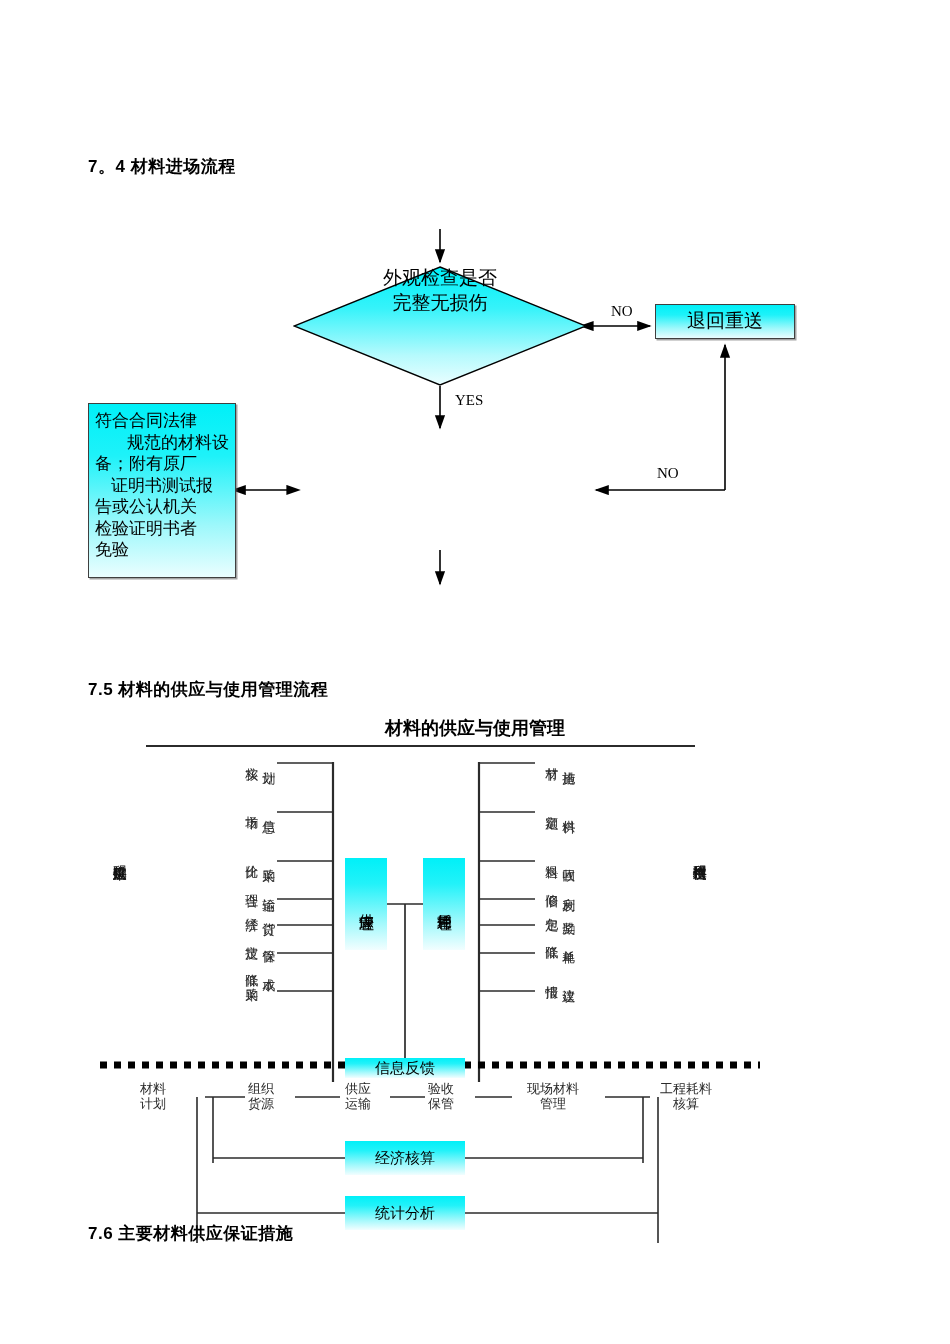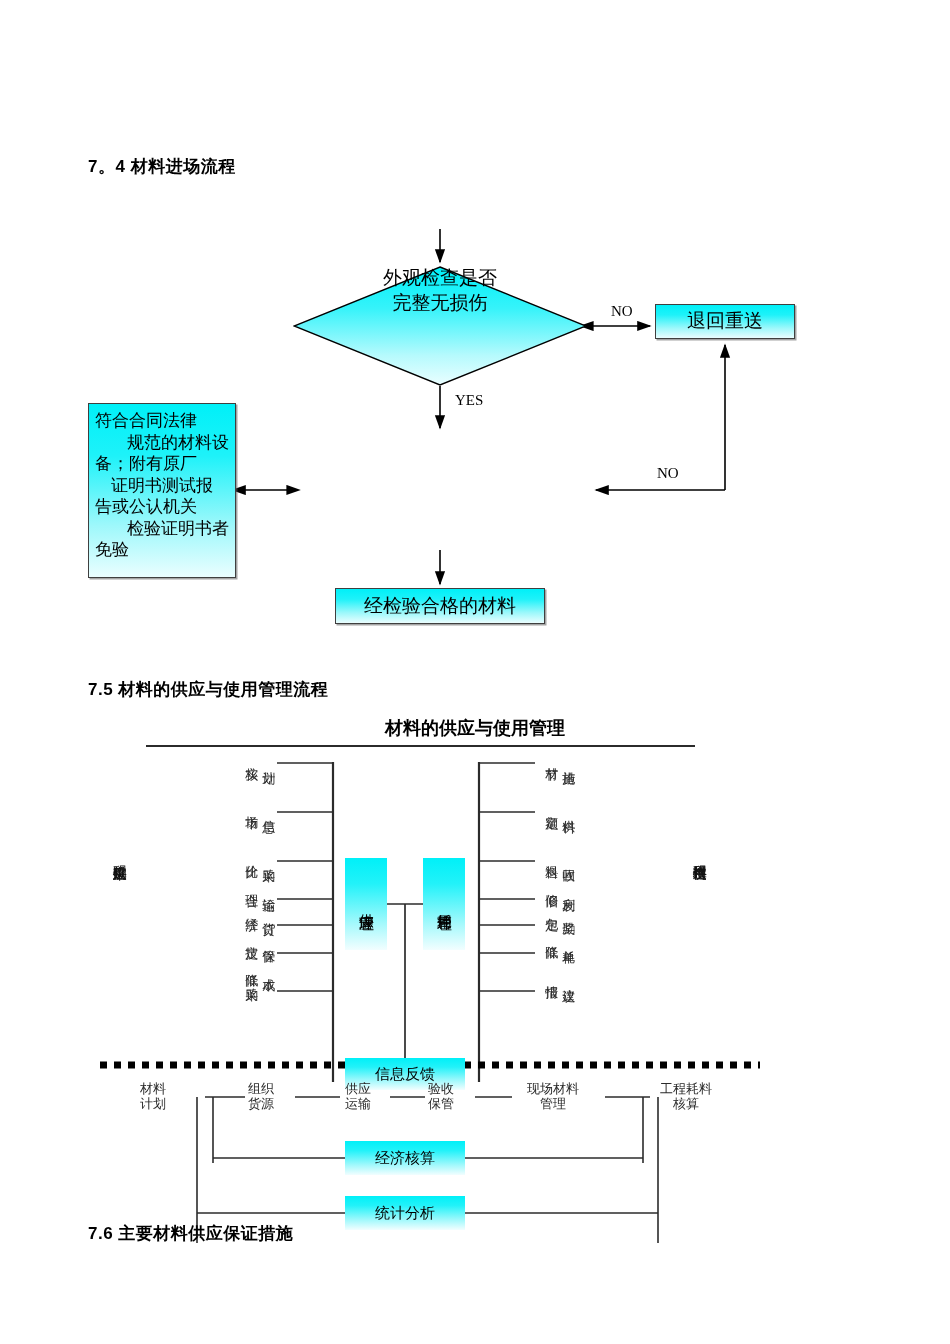--- a/index.html
+++ b/index.html
@@ -128,21 +128,21 @@
   }
   .d2-box.vert {
     writing-mode: vertical-rl;
     text-orientation: upright;
     font-size: 15px;
     letter-spacing: 1px;
   }
   .d2-box.horiz { font-size: 15px; }
   #b-supply-mgmt { left: 345px; top: 858px; width: 42px; height: 92px; }
   #b-use-mgmt    { left: 423px; top: 858px; width: 42px; height: 92px; }
-  #b-feedback    { left: 345px; top: 1058px; width: 120px; height: 32px; }
+  #b-feedback    { left: 345px; top: 1058px; width: 120px; height: 20px; }
   #b-economic    { left: 345px; top: 1141px; width: 120px; height: 34px; }
   #b-statistics  { left: 345px; top: 1196px; width: 120px; height: 34px; font-family: Liberation Mono, monospace; }
 
   .hlabel {
     position: absolute;
     font-family: "Liberation Serif", "DejaVu Serif", serif;
     font-size: 13px;
     line-height: 1.12;
     text-align: center;
     color: #2a2a2a;
@@ -204,29 +204,28 @@
 
   <div class="edge-label" id="lbl-yes">YES</div>
 
   <div class="fc-box" id="box-spec">
     <div class="inner" id="spec-lines">
         <div style="text-align: left;">符合合同法律</div>
         <div style="text-align: right;">规范的材料设</div>
         <div style="text-align: left;">备；附有原厂</div>
         <div style="text-align: center;">证明书测试报</div>
         <div style="text-align: left;">告或公认机关</div>
-        <div style="text-align: right;">检验证明书者</div>
+        <div style="text-align: left;">检验证明书者</div>
         <div style="text-align: left;">免验</div>
       </div>
   </div>
 
 
   <div class="edge-label" id="lbl-no-2">NO</div>
 
-  <div class="fc-box" id="box-passed">经检验合格的材料</div>
 
   <div class="heading" id="heading-75">7.5 材料的供应与使用管理流程</div>
 
   <div id="d2-title">材料的供应与使用管理</div>
 
   <svg class="svg-layer" viewBox="0 0 950 1344" xmlns="http://www.w3.org/2000/svg">
 
     <line x1="146" y1="746" x2="695" y2="746" stroke="#2b2b2b" stroke-width="1.8"></line>
 
     <line x1="333" y1="762" x2="333" y2="1082" stroke="#2b2b2b" stroke-width="2.2"></line>

